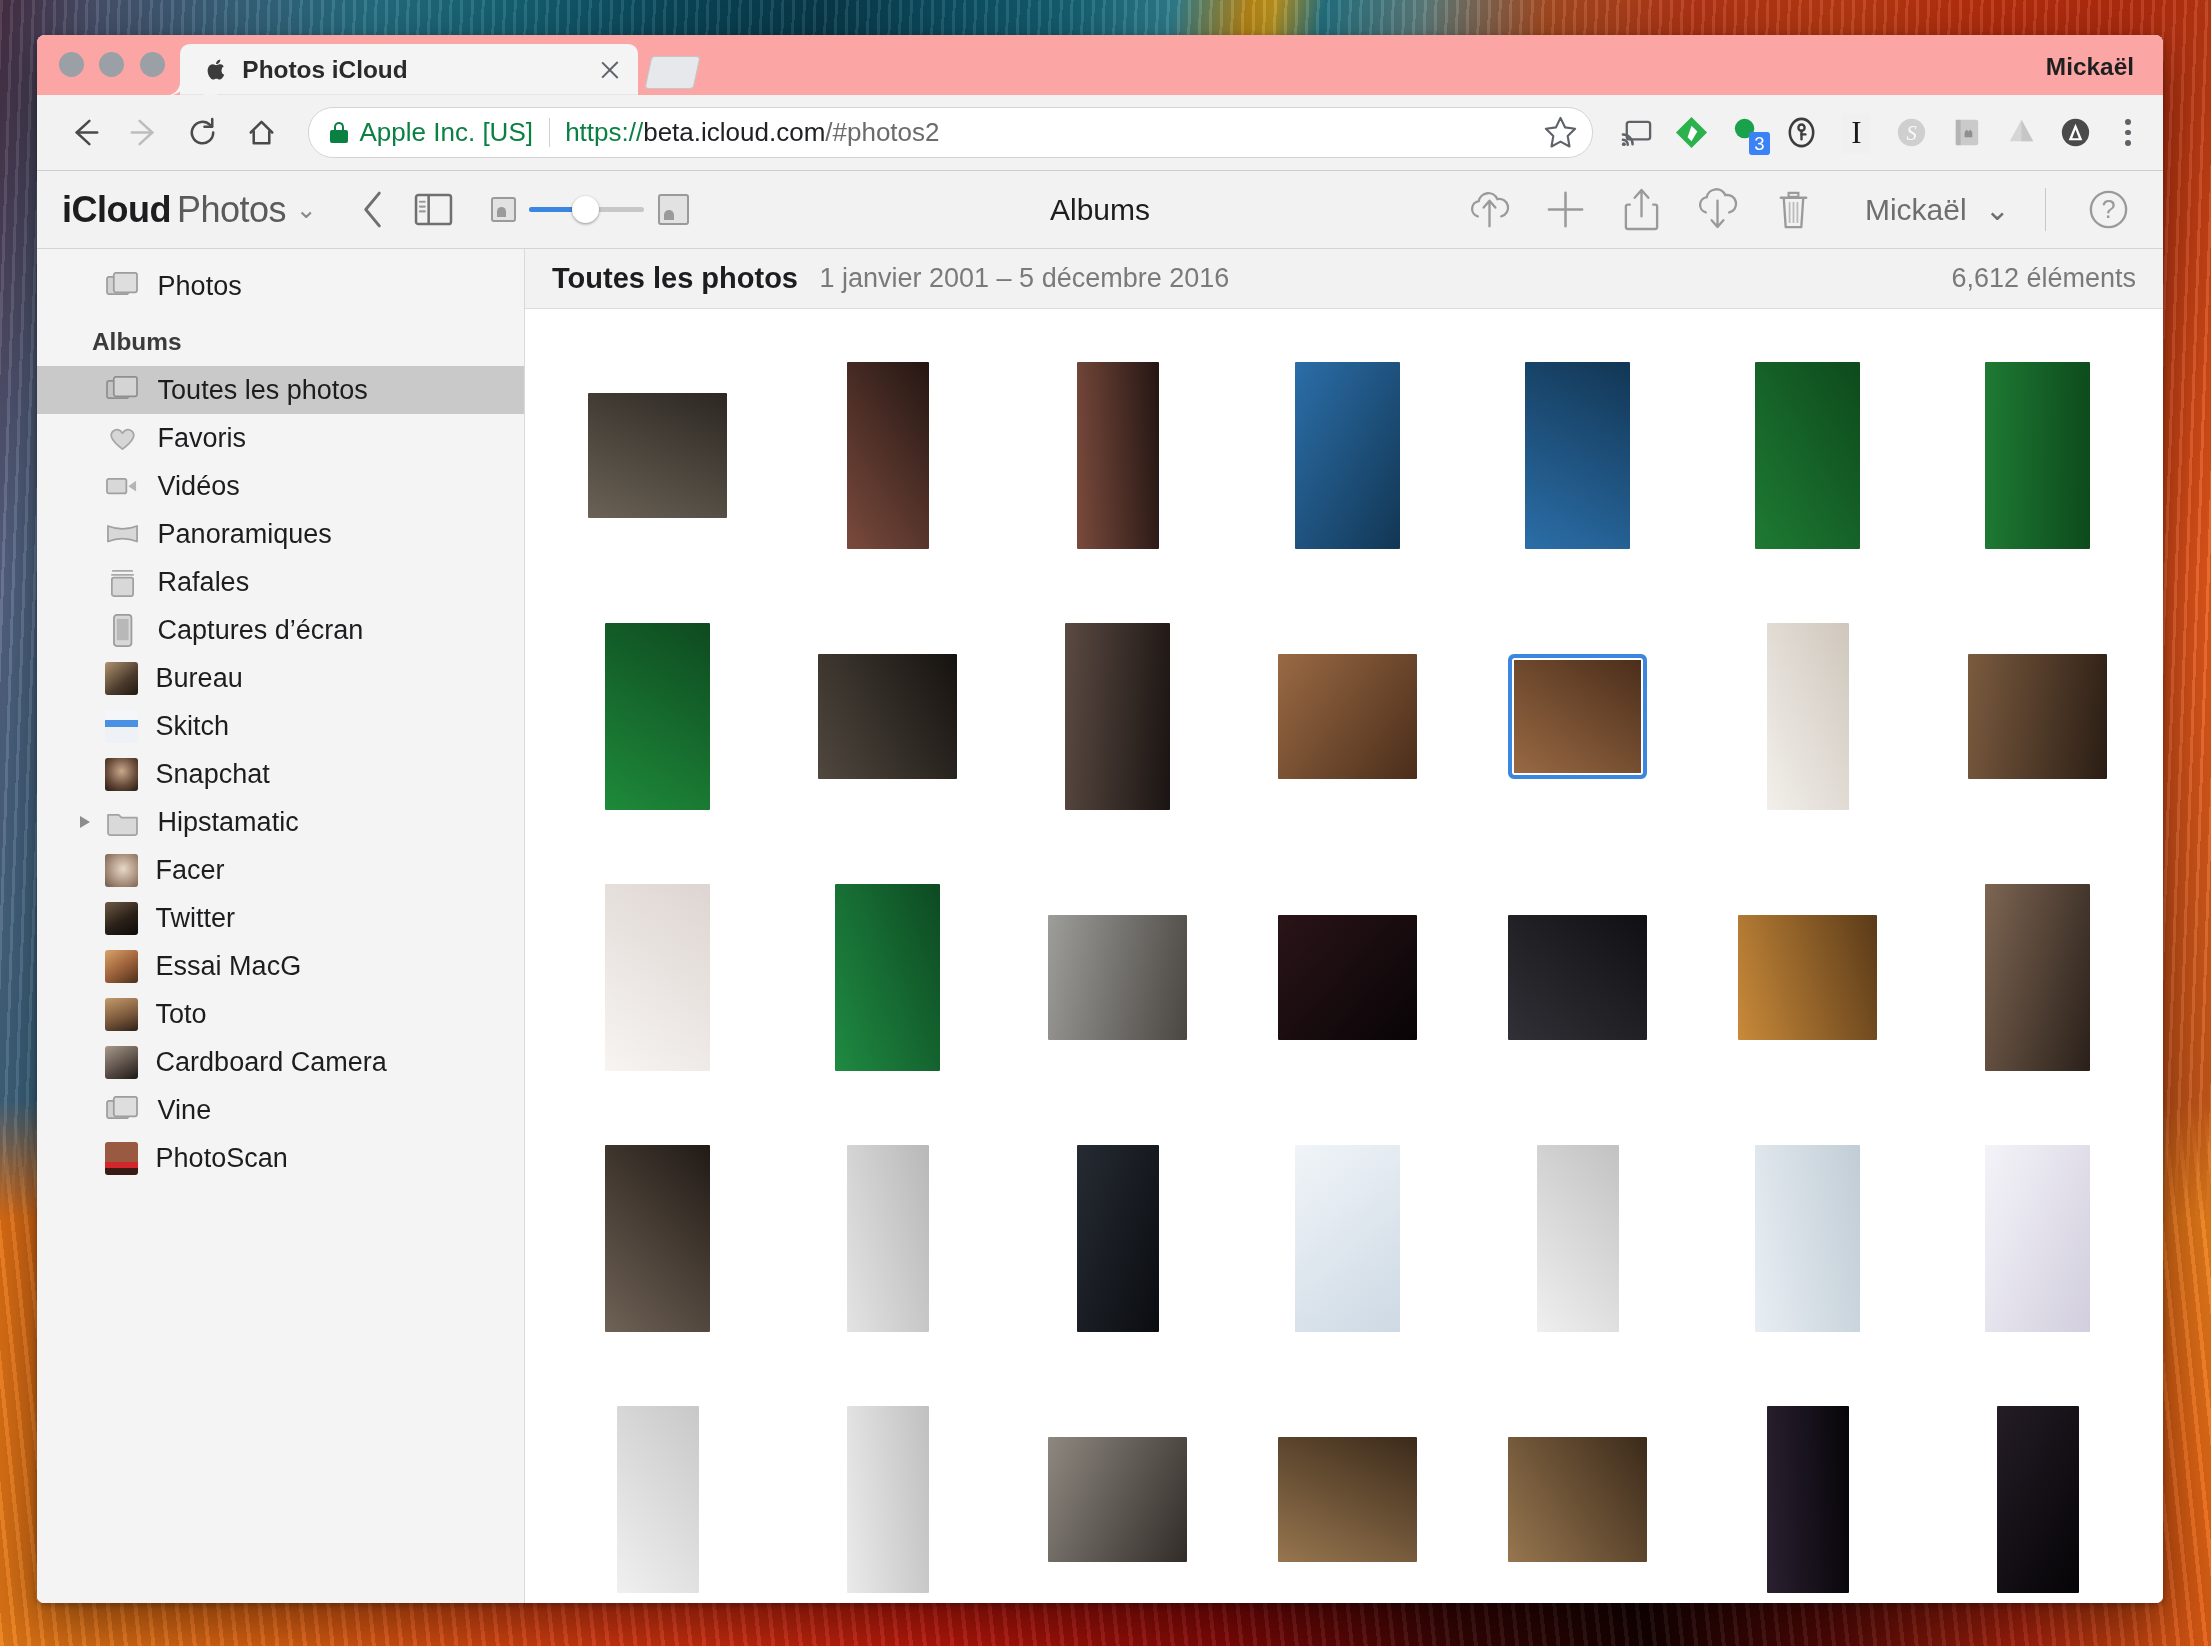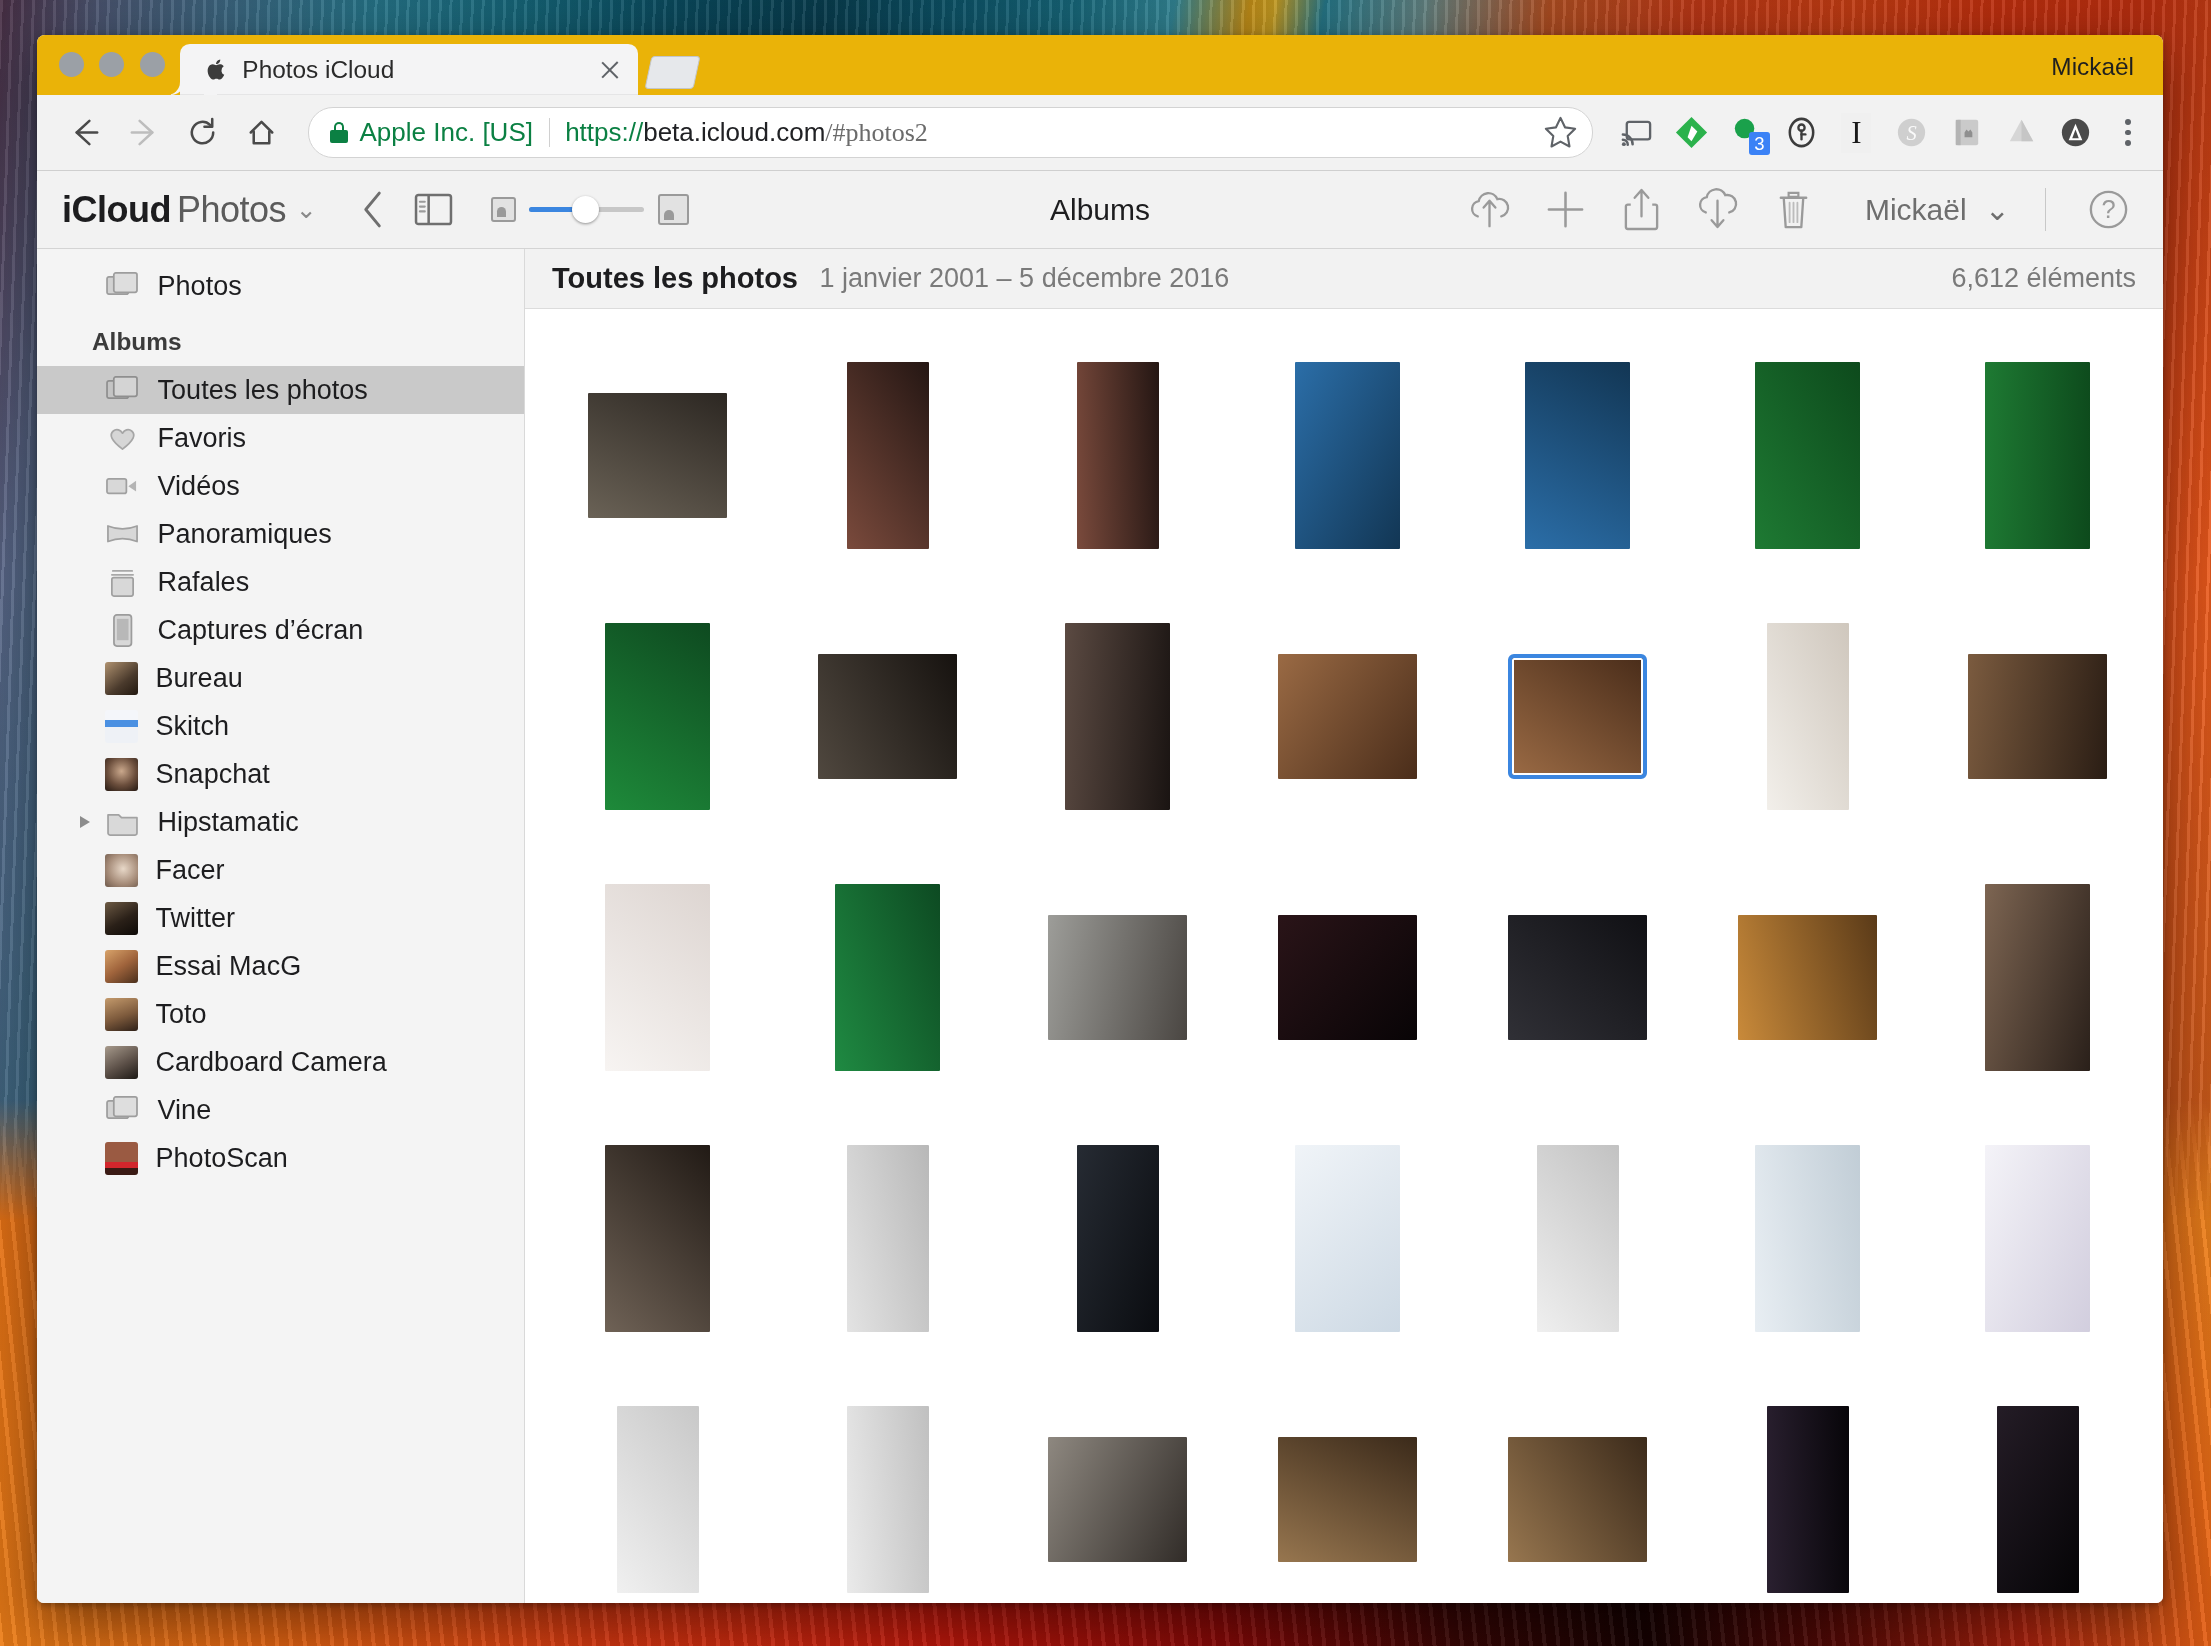--- a/index.html
+++ b/index.html
@@ -46,22 +46,22 @@
     border-radius: 7.8px 7.8px 6.8px 6.8px;
     box-shadow: 0 19.5px 59px rgba(0,0,0,.45), 0 2px 7.8px rgba(0,0,0,.3);
     overflow: hidden;
     background: #fff;
   }
 
   
   #tabstrip {
     position: relative;
     height: 60px;
-    background: #eab308;
-    display: flex; align-items: flex-end;
+    background: #fca5a5;
+    display: flex; align-items: flex-end; font-weight: bold;
   }
   .traffic { display:flex; align-items:center; gap: 15.6px; padding: 0 15.6px 17.6px 21.5px; }
   .tl { width: 25px; height: 25px; border-radius: 50%; background: #9ba0a6; }
   .tab {
     position: relative;
     height: 51px;
     min-width: 458px;
     background: #f4f4f5;
     border-radius: 9.8px 9.8px 0 0;
     display: flex; align-items: center;
@@ -116,21 +116,21 @@
     font-size: 26px;
   }
   .sec-lock { width: 17.6px; height: 21.5px; position: relative; margin-right: 11.7px; flex:none; }
   .sec-lock .body { position:absolute; bottom:0; left:0; width:17.6px; height:13.7px; background:#0b8043; border-radius:2px; }
   .sec-lock .shackle { position:absolute; top:0; left:3.9px; width:9.8px; height:9.8px;
      border: 2.9px solid #0b8043; border-bottom:none; border-radius: 5.9px 5.9px 0 0; }
   .sec-name { color: #0b8043; white-space: nowrap; }
   .sec-sep { width: 1px; height: 29px; background: #d0d0d0; margin: 0 15.6px; }
   .url-scheme { color: #0b8043; }
   .url-host { color: #202124; }
-  .url-rest { color: #6b6b6b; font-family: Liberation Serif, serif; }
+  .url-rest { color: #6b6b6b; }
   #star { margin-left: auto; width: 39px; height: 39px; flex:none; cursor:pointer; }
   .ext { width: 49px; height: 49px; display:flex; align-items:center; justify-content:center;
          position: relative; cursor: pointer; flex: none; }
   #kebab { width: 43px; height: 49px; display:flex; flex-direction:column;
            align-items:center; justify-content:center; gap:4.9px; cursor:pointer; flex:none; }
   #kebab i { width: 5.9px; height: 5.9px; border-radius:50%; background:#5f6368; display:block; }
 
   
   #icloud-toolbar {
     height: 78px; background: #f2f2f2;

